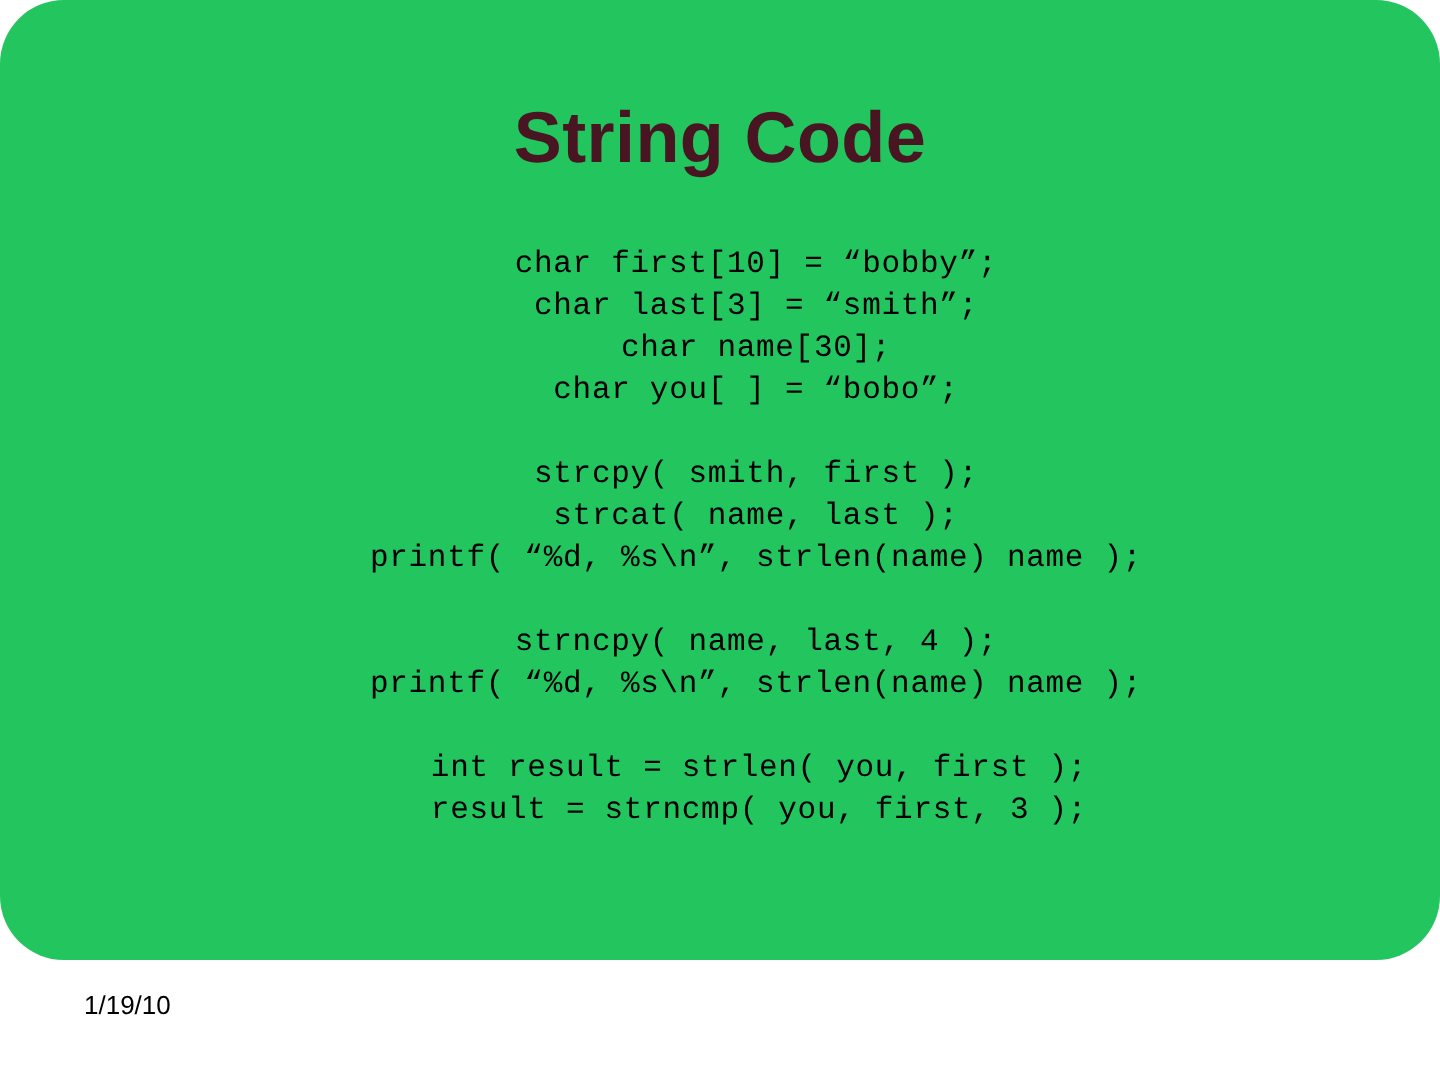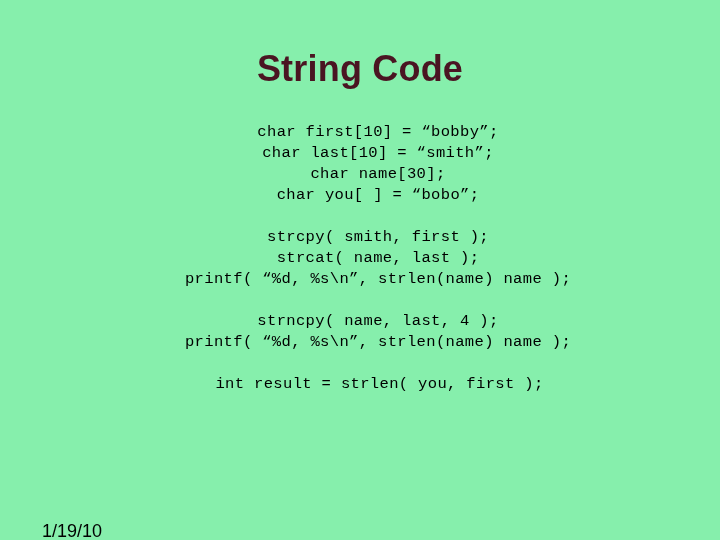--- a/index.html
+++ b/index.html
@@ -12,22 +12,23 @@
     height: 540px;
     background: #ffffff;
     font-family: "Liberation Sans", sans-serif;
     overflow: hidden;
     position: relative;
   }
 
   .slide {
     position: relative;
     width: 720px;
-    height: 540px;
-    background: #86efac;
+    height: 480px;
+    background: #22c55e;
+    border-radius: 32px;
   }
 
   
   .slide-title {
     position: absolute;
     left: 0;
     top: 48px;
     width: 720px;
     text-align: center;
     font-family: "Liberation Sans", sans-serif;
@@ -68,51 +69,52 @@
 
   
   .code-block.indent-1 {
     padding-left: 3px;
   }
 
   
   .footer-date {
     position: absolute;
     left: 42px;
-    top: 524px;
+    top: 496px;
     font-family: "Liberation Sans", sans-serif;
-    font-size: 18px;
+    font-size: 13px;
     line-height: 14px;
     color: #000000;
     white-space: pre;
   }
 </style>
 </head>
 <body style="background: rgb(255, 255, 255);">
 
 <div class="slide">
 
   <div class="slide-title" style="color: rgb(74, 21, 34);">String Code</div>
 
   <div class="code-body">
       <div class="code-block">
         <div class="code-line">char first[10] = “bobby”;</div>
-        <div class="code-line">char last[10] = “smith”;</div>
+        <div class="code-line">char last[3] = “smith”;</div>
         <div class="code-line">char name[30];</div>
         <div class="code-line">char you[ ] = “bobo”;</div>
       </div>
       <div class="code-block">
         <div class="code-line">strcpy( smith, first );</div>
         <div class="code-line">strcat( name, last );</div>
         <div class="code-line">printf( “%d, %s\n”, strlen(name) name );</div>
       </div>
       <div class="code-block">
         <div class="code-line">strncpy( name, last, 4 );</div>
         <div class="code-line">printf( “%d, %s\n”, strlen(name) name );</div>
       </div>
       <div class="code-block indent-1">
         <div class="code-line">int result = strlen( you, first );</div>
+        <div class="code-line">result = strncmp( you, first, 3 );</div>
       </div>
     </div>
 
   <div class="footer-date">1/19/10</div>
 
 </div>
 
 </body></html>

